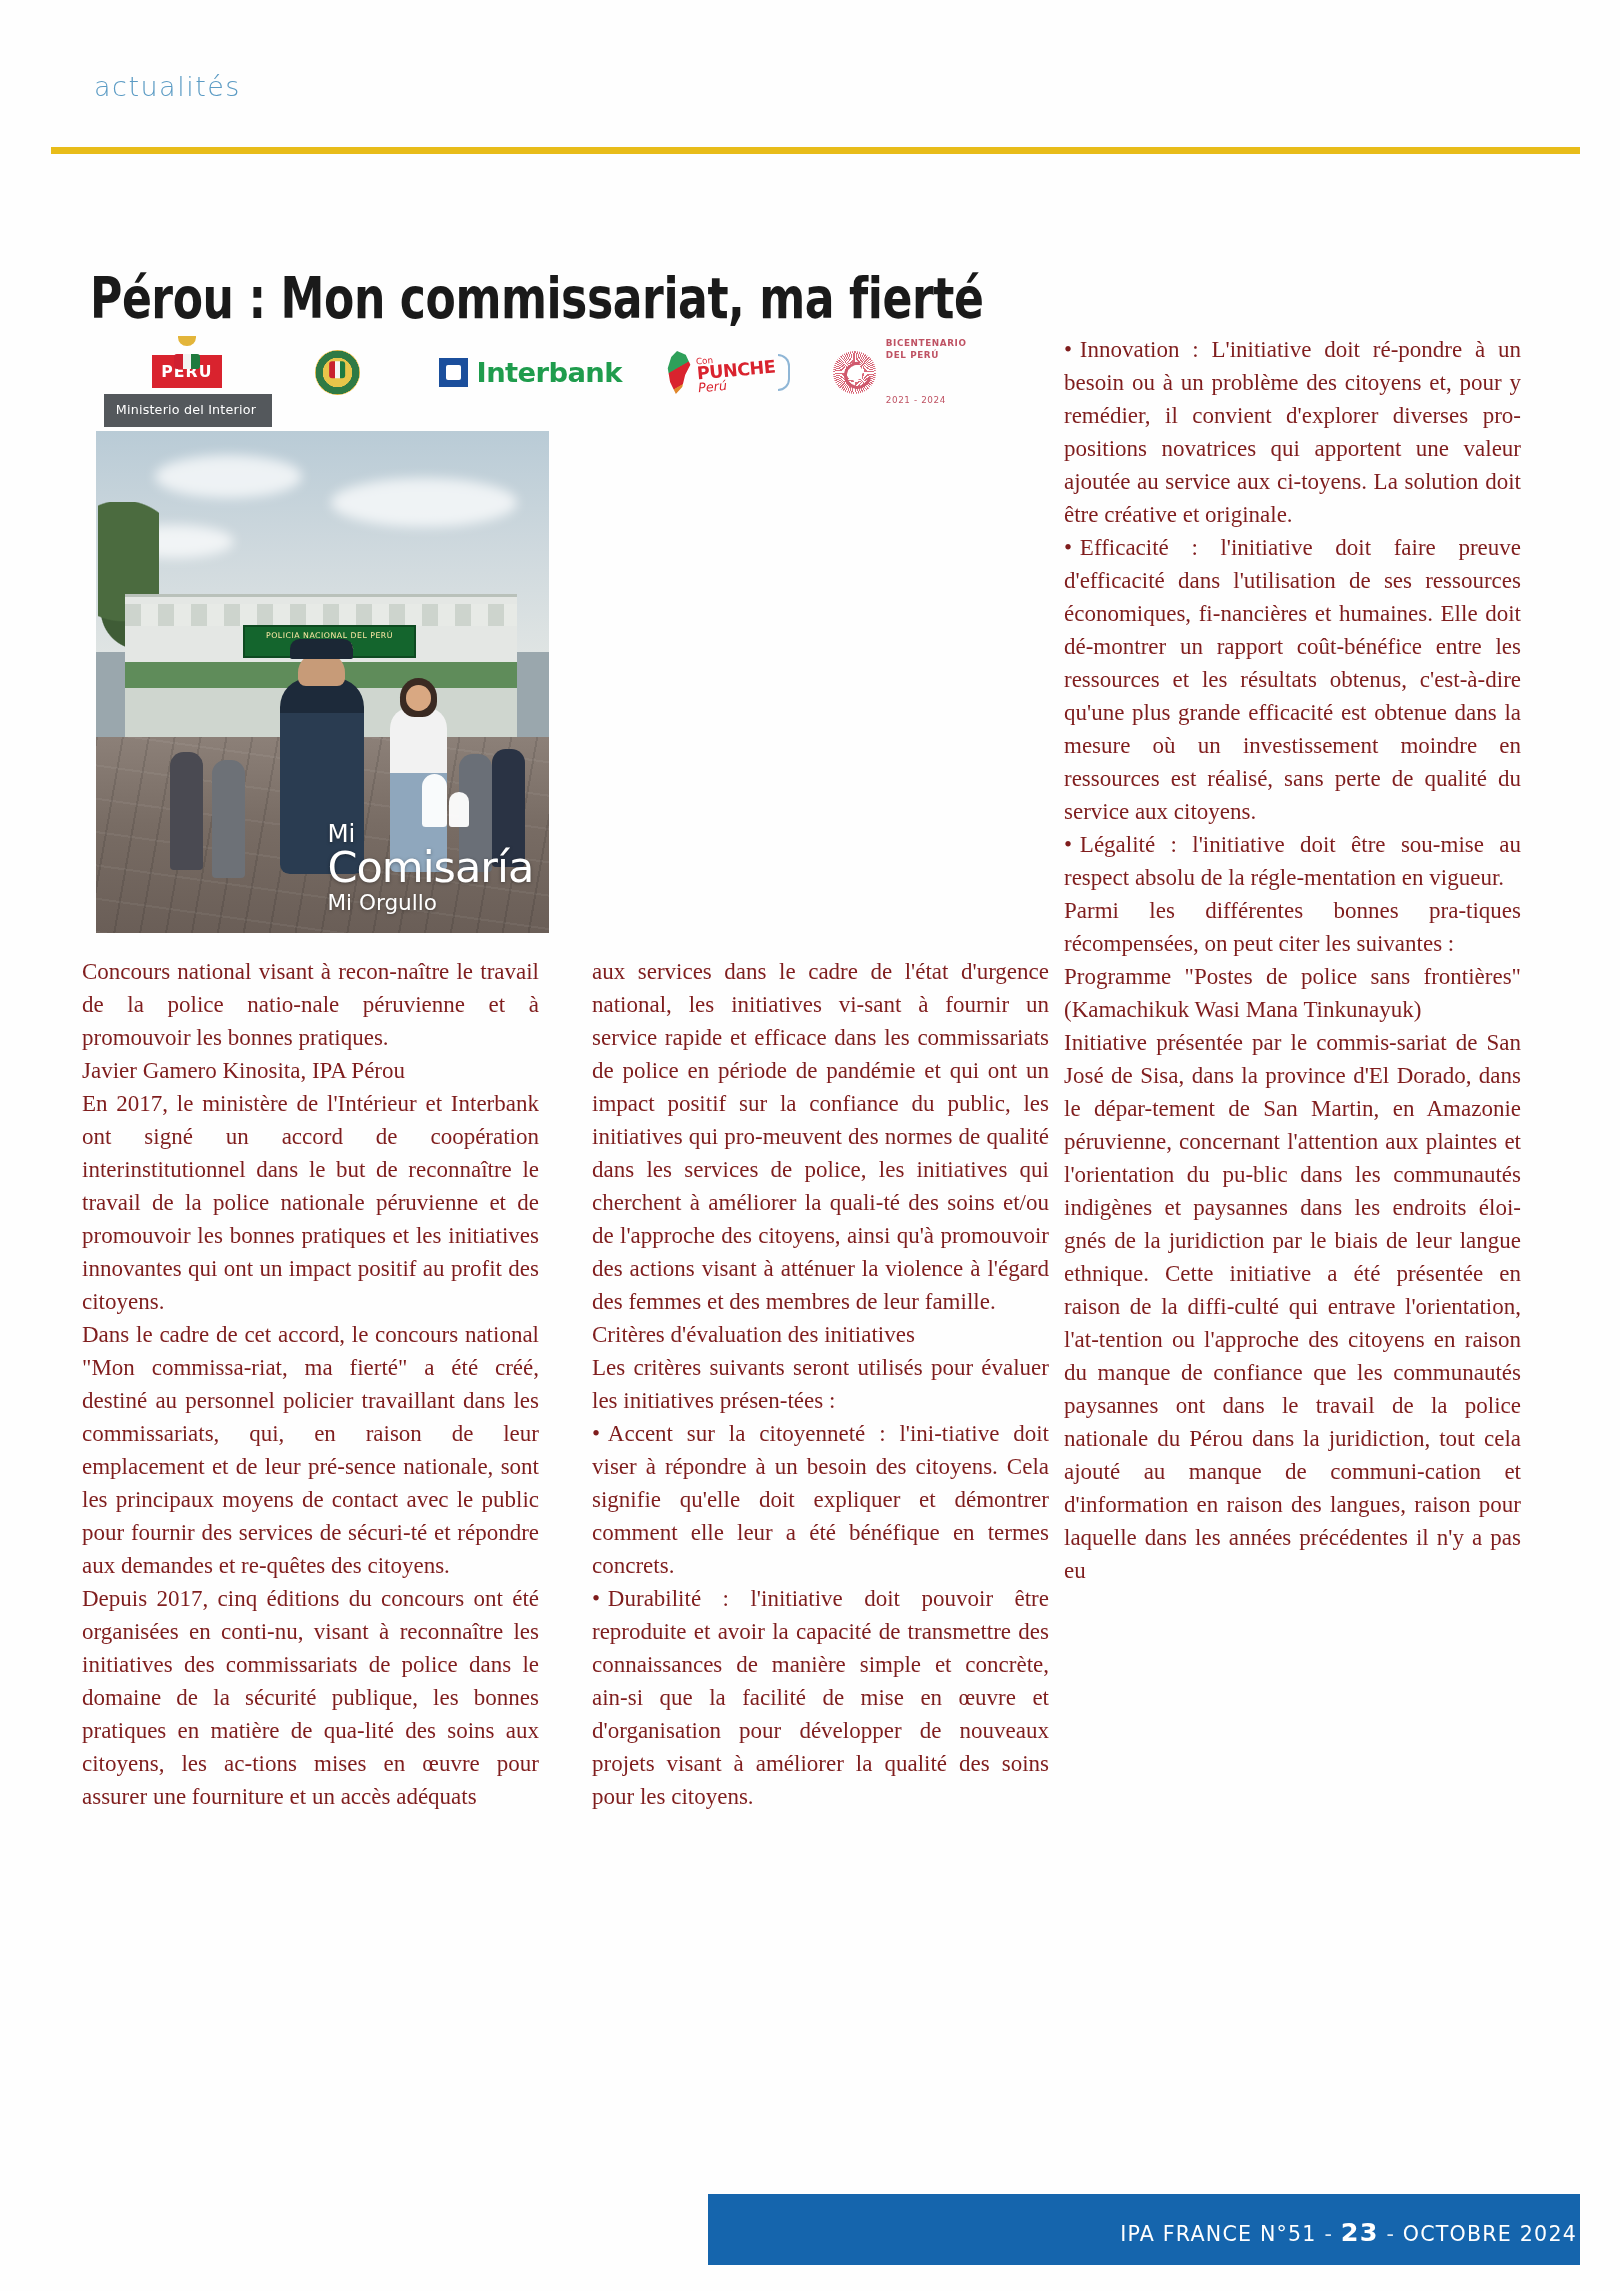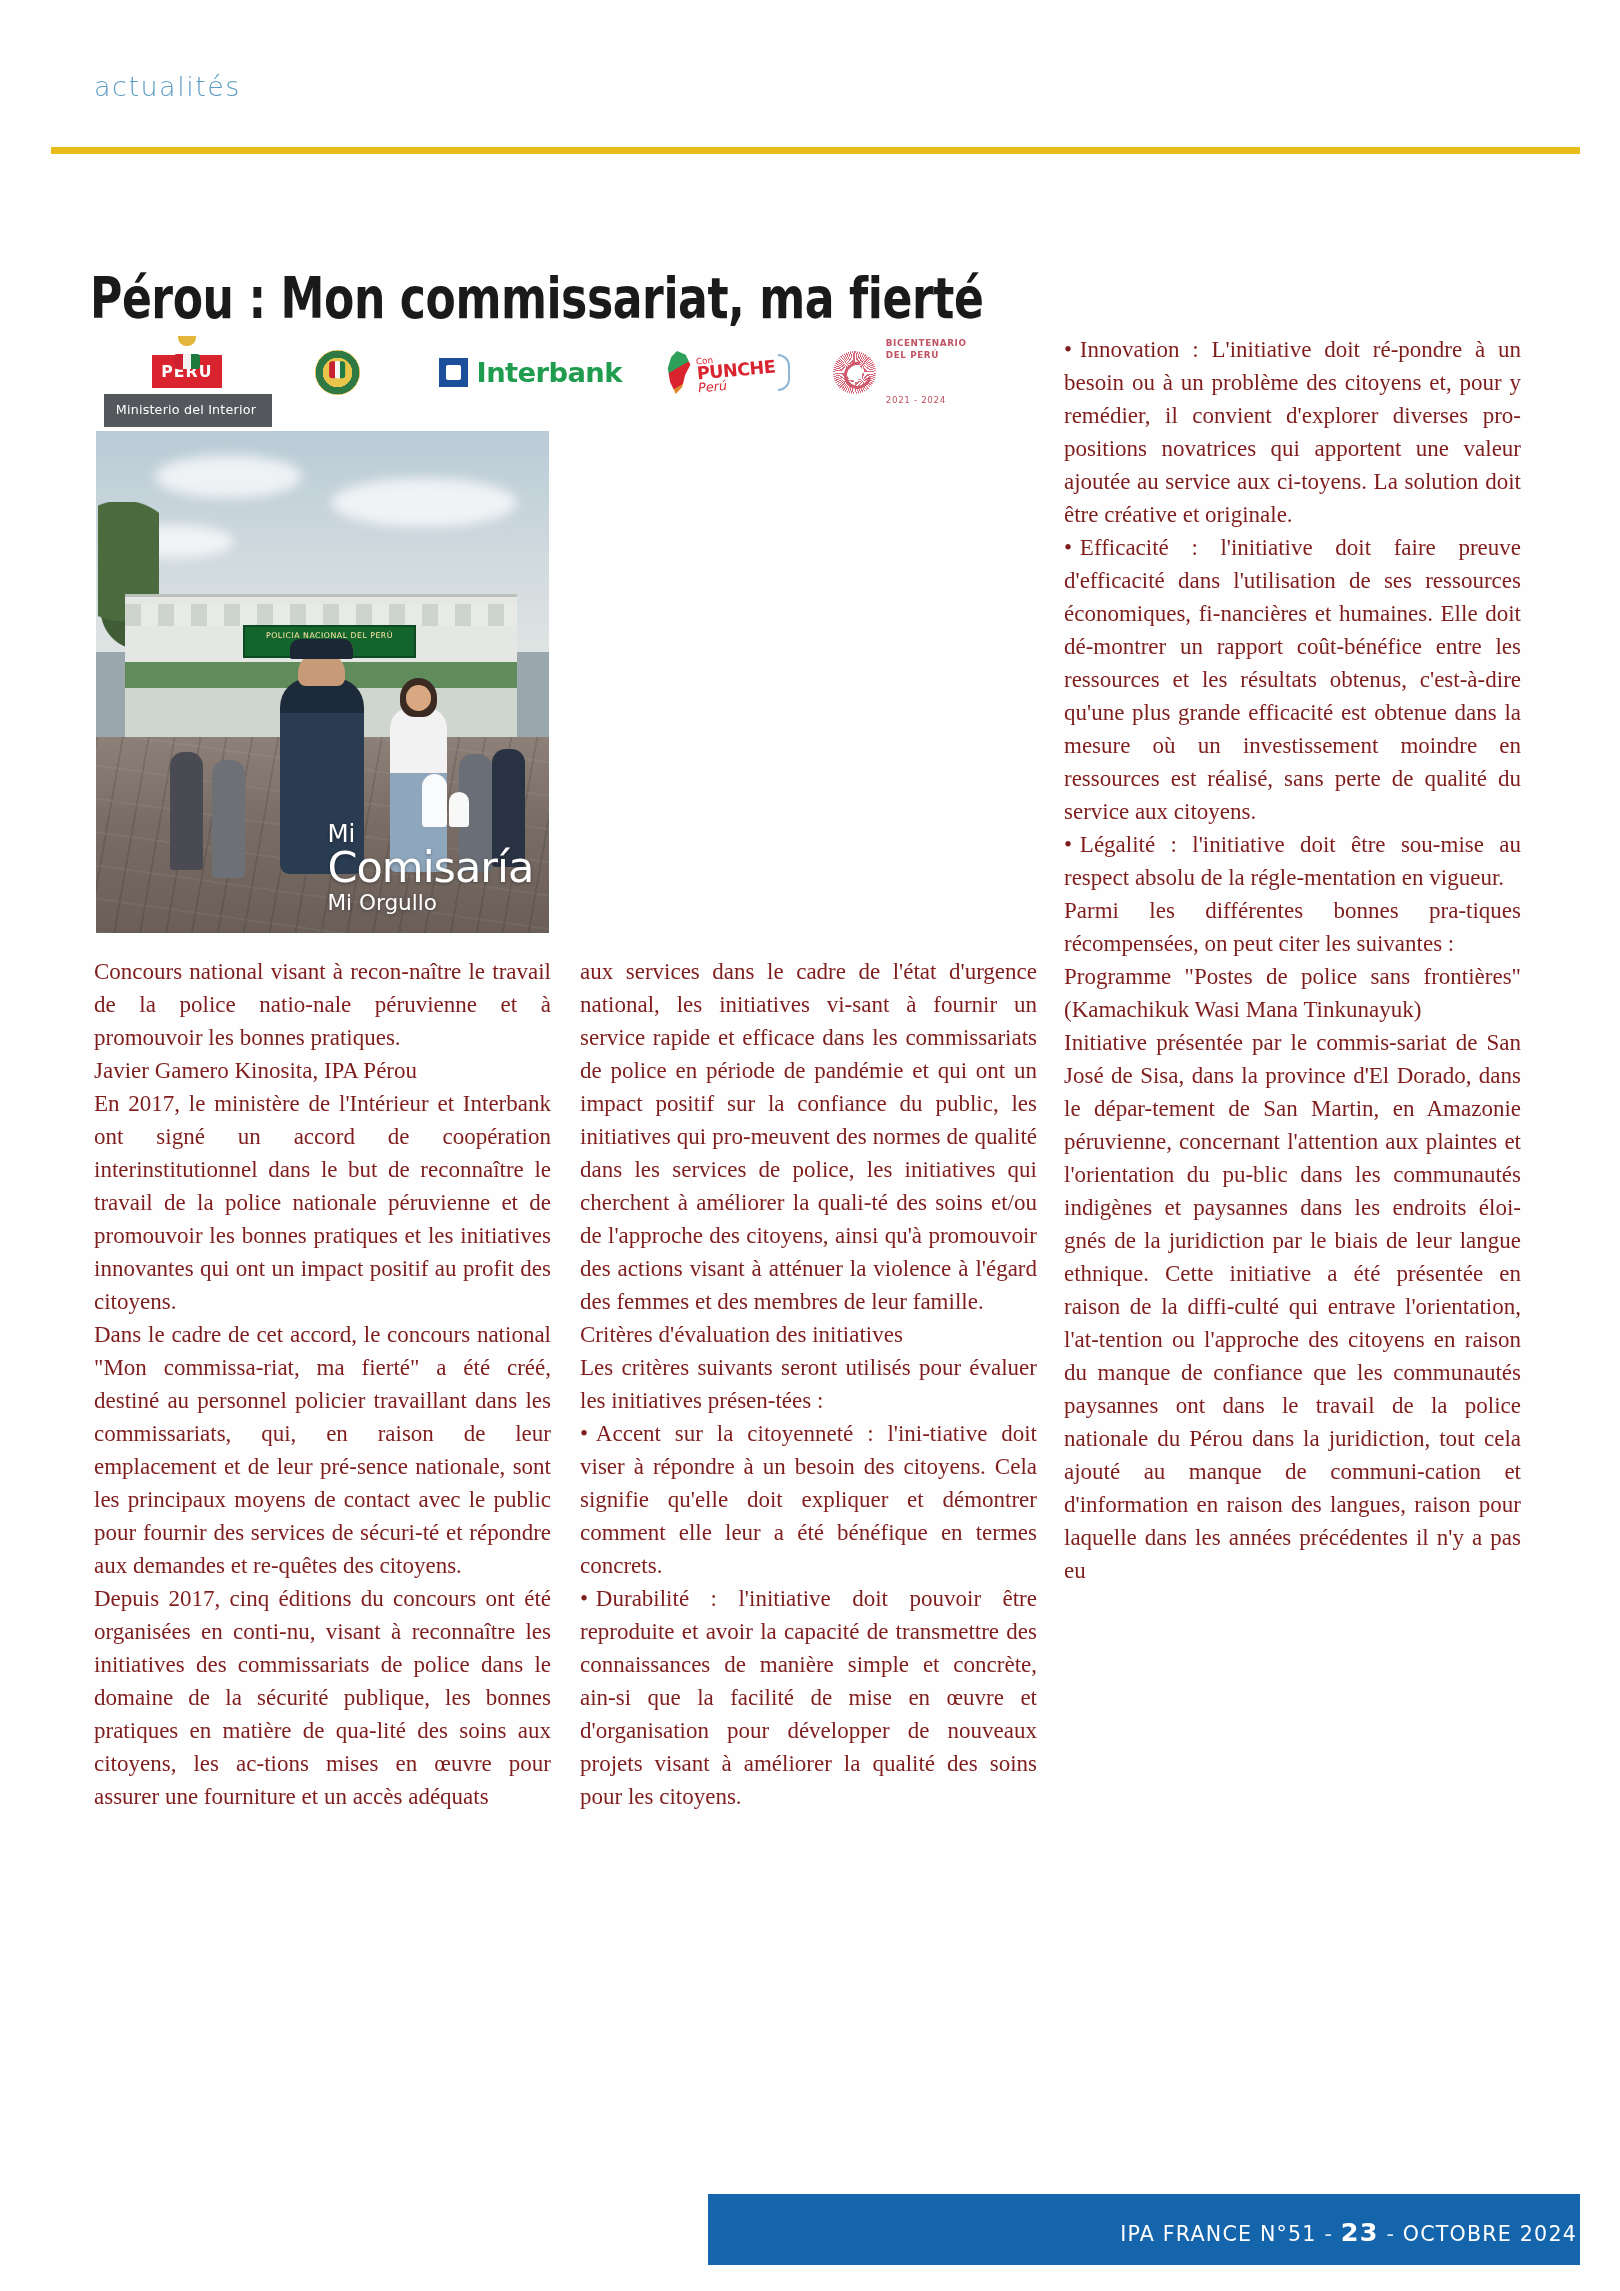--- a/index.html
+++ b/index.html
@@ -291,22 +291,22 @@
     position: absolute;
     font-family: "Liberation Serif", serif;
     font-size: 23px;
     line-height: 33px;
     color: #7f1d1d;
     text-align: justify;
     text-justify: inter-word;
     hyphens: manual;
   }
   .col p { margin: 0; }
-  .col-left  { left: 94px;  top: 955px;  width: 457px; }
-  .col-mid   { left: 580px; top: 955px;  width: 457px; }
+  .col-left  { left: 82px;  top: 955px;  width: 457px; }
+  .col-mid   { left: 592px; top: 955px;  width: 457px; }
   .col-right { left: 1064px; top: 333px; width: 457px; }
 
   .bullet::before {
     content: "\2022";
     margin-right: 7.8px;
   }
 
   
   .footer-bar {
     position:absolute;

